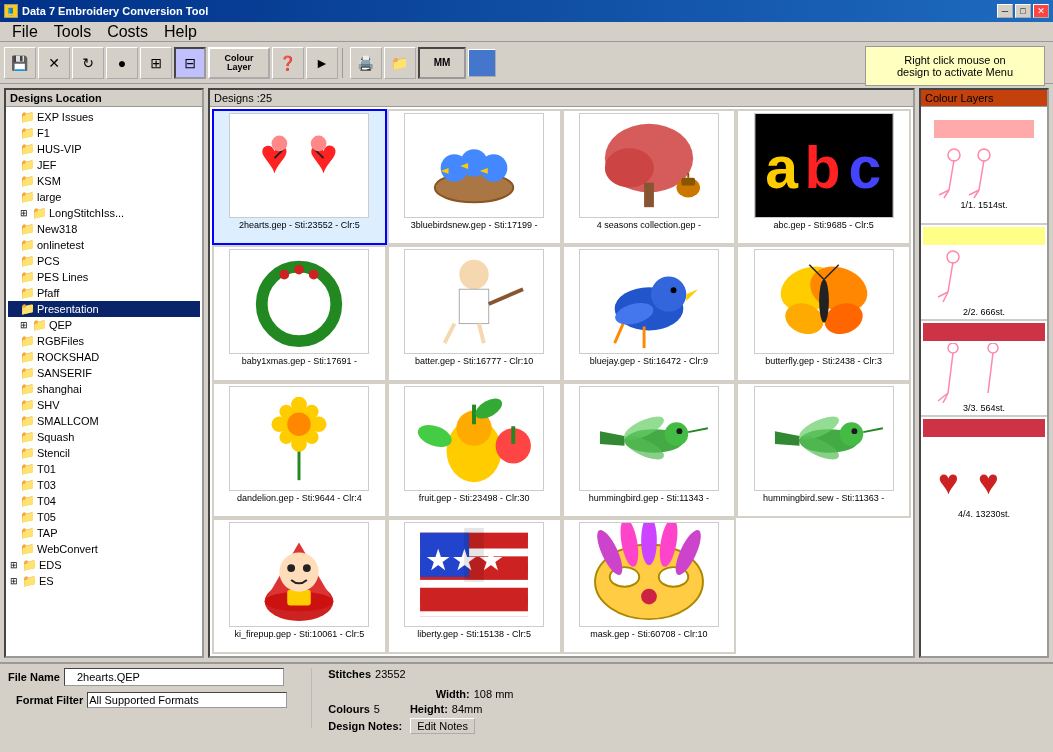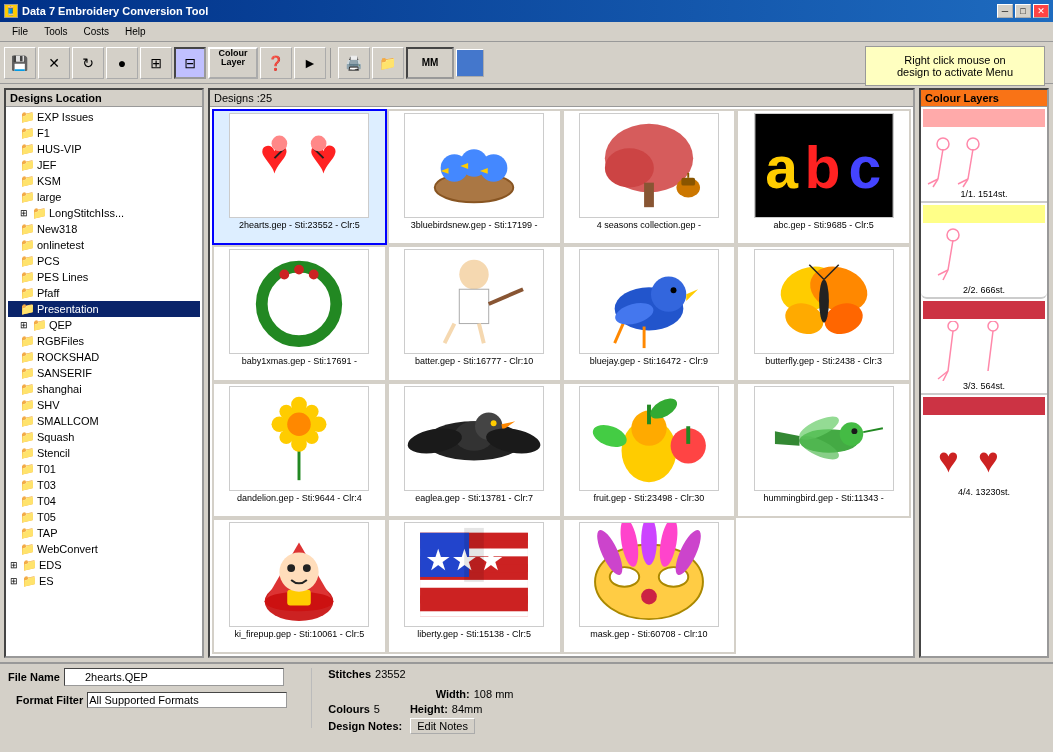--- a/index.html
+++ b/index.html
@@ -9,28 +9,28 @@
     #titlebar { background: linear-gradient(to right, #003087, #1e6bbf); color: white; height: 22px; display: flex; align-items: center; justify-content: space-between; padding: 0 4px; user-select: none; }
     #titlebar-left { display: flex; align-items: center; gap: 4px; }
     #titlebar-icon { width: 14px; height: 14px; background: #ffcc00; border: 1px solid #999; display: flex; align-items: center; justify-content: center; font-size: 9px; }
     #titlebar-title { font-size: 11px; font-weight: bold; }
     #titlebar-controls { display: flex; gap: 2px; }
     .title-btn { width: 16px; height: 14px; background: #d4d0c8; border: 1px outset #fff; display: flex; align-items: center; justify-content: center; font-size: 9px; cursor: pointer; color: black; }
     .title-btn.close { background: #ff4444; color: white; }
     
     
     #menubar { background: #d4d0c8; height: 20px; display: flex; align-items: center; border-bottom: 1px solid #999; padding: 0 4px; }
-    .menu-item { padding: 2px 8px; font-size: 10px; cursor: pointer; }
+    .menu-item { padding: 2px 8px; font-size: 16px; cursor: pointer; }
     
     
     #toolbar { background: #d4d0c8; height: 42px; display: flex; align-items: center; padding: 2px 4px; gap: 2px; border-bottom: 1px solid #999; }
     .toolbar-btn { width: 32px; height: 32px; background: #d4d0c8; border: 1px outset #fff; display: flex; align-items: center; justify-content: center; cursor: pointer; font-size: 14px; }
     .toolbar-separator { width: 4px; height: 30px; border-left: 1px solid #999; margin: 0 2px; }
     .toolbar-special { width: 48px; height: 32px; background: #d4d0c8; border: 2px inset #999; display: flex; align-items: center; justify-content: center; font-size: 10px; font-weight: bold; }
-    .colour-layer-btn { width: 50px; height: 32px; background: #d4d0c8; border: 2px outset #fff; display: flex; flex-direction: column; align-items: center; justify-content: flex-start; font-size: 9px; cursor: pointer; }
+    .colour-layer-btn { width: 62px; height: 32px; background: #d4d0c8; border: 2px outset #fff; display: flex; flex-direction: column; align-items: center; justify-content: center; font-size: 9px; cursor: pointer; }
     
     
     #info-box { position: absolute; right: 8px; top: 46px; width: 180px; height: 40px; background: #ffffc0; border: 1px solid #999; display: flex; align-items: center; justify-content: center; text-align: center; font-size: 11px; padding: 4px; }
     
     
     #main-content { display: flex; height: calc(752px - 22px - 20px - 42px - 90px); }
     
     
     #left-panel { width: 200px; background: white; border: 2px inset #999; margin: 4px 2px 4px 4px; display: flex; flex-direction: column; overflow: hidden; }
     #left-panel-title { background: #d4d0c8; padding: 2px 4px; font-size: 11px; border-bottom: 1px solid #999; font-weight: bold; }
@@ -45,21 +45,21 @@
     #center-panel { flex: 1; background: white; border: 2px inset #999; margin: 4px 2px; display: flex; flex-direction: column; overflow: hidden; }
     #designs-header { background: #d4d0c8; padding: 2px 4px; font-size: 11px; border-bottom: 1px solid #999; }
     #designs-grid { flex: 1; overflow-y: auto; display: grid; grid-template-columns: repeat(4, 1fr); gap: 0; padding: 2px; }
     .design-item { border: 2px solid #d4d0c8; padding: 2px; cursor: pointer; display: flex; flex-direction: column; align-items: center; }
     .design-item.selected { border: 2px solid #0000ff; background: #ddeeff; }
     .design-thumb { width: 140px; height: 105px; background: white; border: 1px solid #ccc; display: flex; align-items: center; justify-content: center; overflow: hidden; }
     .design-label { font-size: 9px; text-align: center; margin-top: 2px; word-break: break-all; max-width: 140px; }
     
     
     #right-panel { width: 130px; background: white; border: 2px inset #999; margin: 4px 4px 4px 2px; display: flex; flex-direction: column; overflow: hidden; }
-    #right-panel-title { background: #f97316; padding: 2px 4px; font-size: 11px; border-bottom: 1px solid #999; font-weight: bold; }
+    #right-panel-title { background: #c2410c; padding: 2px 4px; font-size: 11px; border-bottom: 1px solid #999; font-weight: normal; }
     #layers-container { flex: 1; overflow-y: auto; }
     
     
     #bottom-panel { height: 90px; background: #d4d0c8; border-top: 2px solid #999; display: flex; flex-direction: column; }
     #file-name-section { display: flex; align-items: center; gap: 4px; }
     #file-name-input { width: 220px; border: 1px inset #999; padding: 2px 4px; font-size: 11px; background: white; }
     #format-filter-row { display: flex; align-items: center; padding: 2px 8px; gap: 4px; }
     #format-select { width: 240px; border: 1px inset #999; font-size: 11px; background: white; padding: 2px; }
     #edit-notes-btn { border: 1px outset #fff; background: #d4d0c8; padding: 2px 6px; cursor: pointer; font-size: 11px; }
     
@@ -405,37 +405,20 @@
             <circle cx="57" cy="25" r="7" fill="#ffcc00"></circle>
             <circle cx="83" cy="25" r="7" fill="#ffcc00"></circle>
             <circle cx="57" cy="51" r="7" fill="#ffcc00"></circle>
             <circle cx="83" cy="51" r="7" fill="#ffcc00"></circle>
             <circle cx="70" cy="38" r="12" fill="#ff8800"></circle>
           </svg>
         </div>
         <div class="design-label">dandelion.gep - Sti:9644 - Clr:4</div>
       </div>
 
-      <div class="design-item">
-        <div class="design-thumb">
-          <svg viewBox="0 0 140 105" class="design-svg">
-            <rect width="140" height="105" fill="white"></rect>
-
-            <ellipse cx="70" cy="55" rx="50" ry="20" fill="#222222"></ellipse>
-            <ellipse cx="70" cy="50" rx="20" ry="15" fill="#333333"></ellipse>
-            <circle cx="85" cy="40" r="14" fill="#444444"></circle>
-            <polygon points="98,38 112,35 99,44" fill="#ff8800"></polygon>
-            <circle cx="90" cy="37" r="3" fill="#ffcc00"></circle>
-
-            <ellipse cx="30" cy="55" rx="28" ry="12" fill="#1a1a1a" transform="rotate(-10,30,55)"></ellipse>
-            <ellipse cx="110" cy="55" rx="28" ry="12" fill="#1a1a1a" transform="rotate(10,110,55)"></ellipse>
-          </svg>
-        </div>
-        <div class="design-label">eaglea.gep - Sti:13781 - Clr:7</div>
-      </div>
 
       <div class="design-item">
         <div class="design-thumb">
           <svg viewBox="0 0 140 105" class="design-svg">
             <rect width="140" height="105" fill="white"></rect>
 
             <ellipse cx="70" cy="65" rx="28" ry="32" fill="#ffcc00"></ellipse>
             <ellipse cx="70" cy="42" rx="18" ry="18" fill="#ffaa00"></ellipse>
             <rect x="68" y="18" width="4" height="20" fill="#228822"></rect>
             <ellipse cx="85" cy="22" rx="15" ry="8" fill="#33aa33" transform="rotate(-30,85,22)"></ellipse>
@@ -461,20 +444,36 @@
 
             <ellipse cx="65" cy="42" rx="22" ry="8" fill="#66cc66" opacity="0.7" transform="rotate(-25,65,42)"></ellipse>
             <ellipse cx="65" cy="62" rx="22" ry="8" fill="#55bb55" opacity="0.7" transform="rotate(25,65,62)"></ellipse>
 
             <polygon points="45,50 20,45 20,58 45,60" fill="#338833"></polygon>
           </svg>
         </div>
         <div class="design-label">hummingbird.gep - Sti:11343 -</div>
       </div>
 
+      <div class="design-item">
+        <div class="design-thumb">
+          <svg viewBox="0 0 140 105" class="design-svg">
+            <rect width="140" height="105" fill="white"></rect>
+
+            <ellipse cx="75" cy="55" rx="30" ry="12" fill="#44aa44"></ellipse>
+            <circle cx="98" cy="48" r="12" fill="#44bb44"></circle>
+            <line x1="110" y1="46" x2="130" y2="42" stroke="#228822" stroke-width="2"></line>
+            <circle cx="101" cy="45" r="3" fill="#1a1a1a"></circle>
+            <ellipse cx="65" cy="42" rx="22" ry="8" fill="#66cc66" opacity="0.7" transform="rotate(-25,65,42)"></ellipse>
+            <ellipse cx="65" cy="62" rx="22" ry="8" fill="#55bb55" opacity="0.7" transform="rotate(25,65,62)"></ellipse>
+            <polygon points="45,50 20,45 20,58 45,60" fill="#338833"></polygon>
+          </svg>
+        </div>
+        <div class="design-label">hummingbird.sew - Sti:11363 -</div>
+      </div>
 
       <div class="design-item">
         <div class="design-thumb">
           <svg viewBox="0 0 140 105" class="design-svg">
             <rect width="140" height="105" fill="white"></rect>
 
             <ellipse cx="70" cy="80" rx="35" ry="20" fill="#cc2222"></ellipse>
             <polygon points="35,80 70,20 105,80" fill="#dd3333"></polygon>
             <ellipse cx="70" cy="80" rx="35" ry="10" fill="#cc1111"></ellipse>
 
@@ -533,40 +532,40 @@
         </div>
         <div class="design-label">mask.gep - Sti:60708 - Clr:10</div>
       </div>
     </div>
   </div>
 
   <div id="right-panel">
     <div id="right-panel-title">Colour Layers</div>
     <div id="layers-container">
 
-      <div style="border-bottom: 2px solid #ccc; padding: 2px;">
+      <div style="border-bottom: 2px solid #ccc; padding: 13px;">
         <div style="background: #ffaaaa; height: 18px; margin-bottom: 2px;"></div>
         <div style="display: flex; align-items: center;">
           <svg width="100" height="60" viewBox="0 0 100 60">
             <rect width="100" height="60" fill="white"></rect>
 
             <line x1="20" y1="20" x2="15" y2="50" stroke="#ff88aa" stroke-width="1.5"></line>
             <line x1="15" y1="50" x2="5" y2="55" stroke="#ff88aa" stroke-width="1.5"></line>
             <line x1="15" y1="50" x2="10" y2="58" stroke="#ff88aa" stroke-width="1.5"></line>
             <circle cx="20" cy="15" r="6" fill="none" stroke="#ff88aa" stroke-width="1.5"></circle>
             <line x1="50" y1="20" x2="45" y2="50" stroke="#ff88aa" stroke-width="1.5"></line>
             <line x1="45" y1="50" x2="35" y2="55" stroke="#ff88aa" stroke-width="1.5"></line>
             <line x1="45" y1="50" x2="40" y2="58" stroke="#ff88aa" stroke-width="1.5"></line>
             <circle cx="50" cy="15" r="6" fill="none" stroke="#ff88aa" stroke-width="1.5"></circle>
           </svg>
         </div>
         <div style="font-size: 9px; text-align: center;">1/1. 1514st.</div>
       </div>
 
-      <div style="border-bottom: 2px solid #ccc; padding: 2px; border-radius: 6px;">
+      <div style="border-bottom: 2px solid #ccc; padding: 2px;">
         <div style="background: #ffff88; height: 18px; margin-bottom: 2px;"></div>
         <div style="display: flex; align-items: center;">
           <svg width="100" height="60" viewBox="0 0 100 60">
             <rect width="100" height="60" fill="white"></rect>
 
             <line x1="30" y1="15" x2="25" y2="45" stroke="#ff88aa" stroke-width="1.5"></line>
             <line x1="25" y1="45" x2="15" y2="50" stroke="#ff88aa" stroke-width="1.5"></line>
             <line x1="25" y1="45" x2="20" y2="55" stroke="#ff88aa" stroke-width="1.5"></line>
             <circle cx="30" cy="10" r="6" fill="none" stroke="#ff88aa" stroke-width="1.5"></circle>
           </svg>
@@ -608,21 +607,21 @@
   </div>
 
 </div>
 
 <div id="bottom-panel">
   <div class="bottom-info-container">
 
     <div class="bottom-left">
       <div id="file-name-section">
         <label style="font-weight:bold; white-space:nowrap;">File Name</label>
-        <input id="file-name-input" type="text" value="2hearts.QEP" style="width: 220px; border: 1px inset rgb(153, 153, 153); padding: 2px 20px; font-size: 11px;">
+        <input id="file-name-input" type="text" value="2hearts.QEP" style="width: 220px; border: 1px inset rgb(153, 153, 153); padding: 2px 12px; font-size: 11px;">
       </div>
       <div id="format-filter-row" style="display:flex; align-items:center; gap:4px;">
         <label style="font-weight:bold; white-space:nowrap;text-align:center;">Format Filter</label>
         <div class="dropdown-wrapper">
           <select id="format-select" style="width:200px; border: 1px inset #999; font-size:11px; padding:1px;">
             <option>All Supported Formats</option>
             <option>QEP</option>
             <option>GEP</option>
             <option>SEW</option>
             <option>PES</option>

